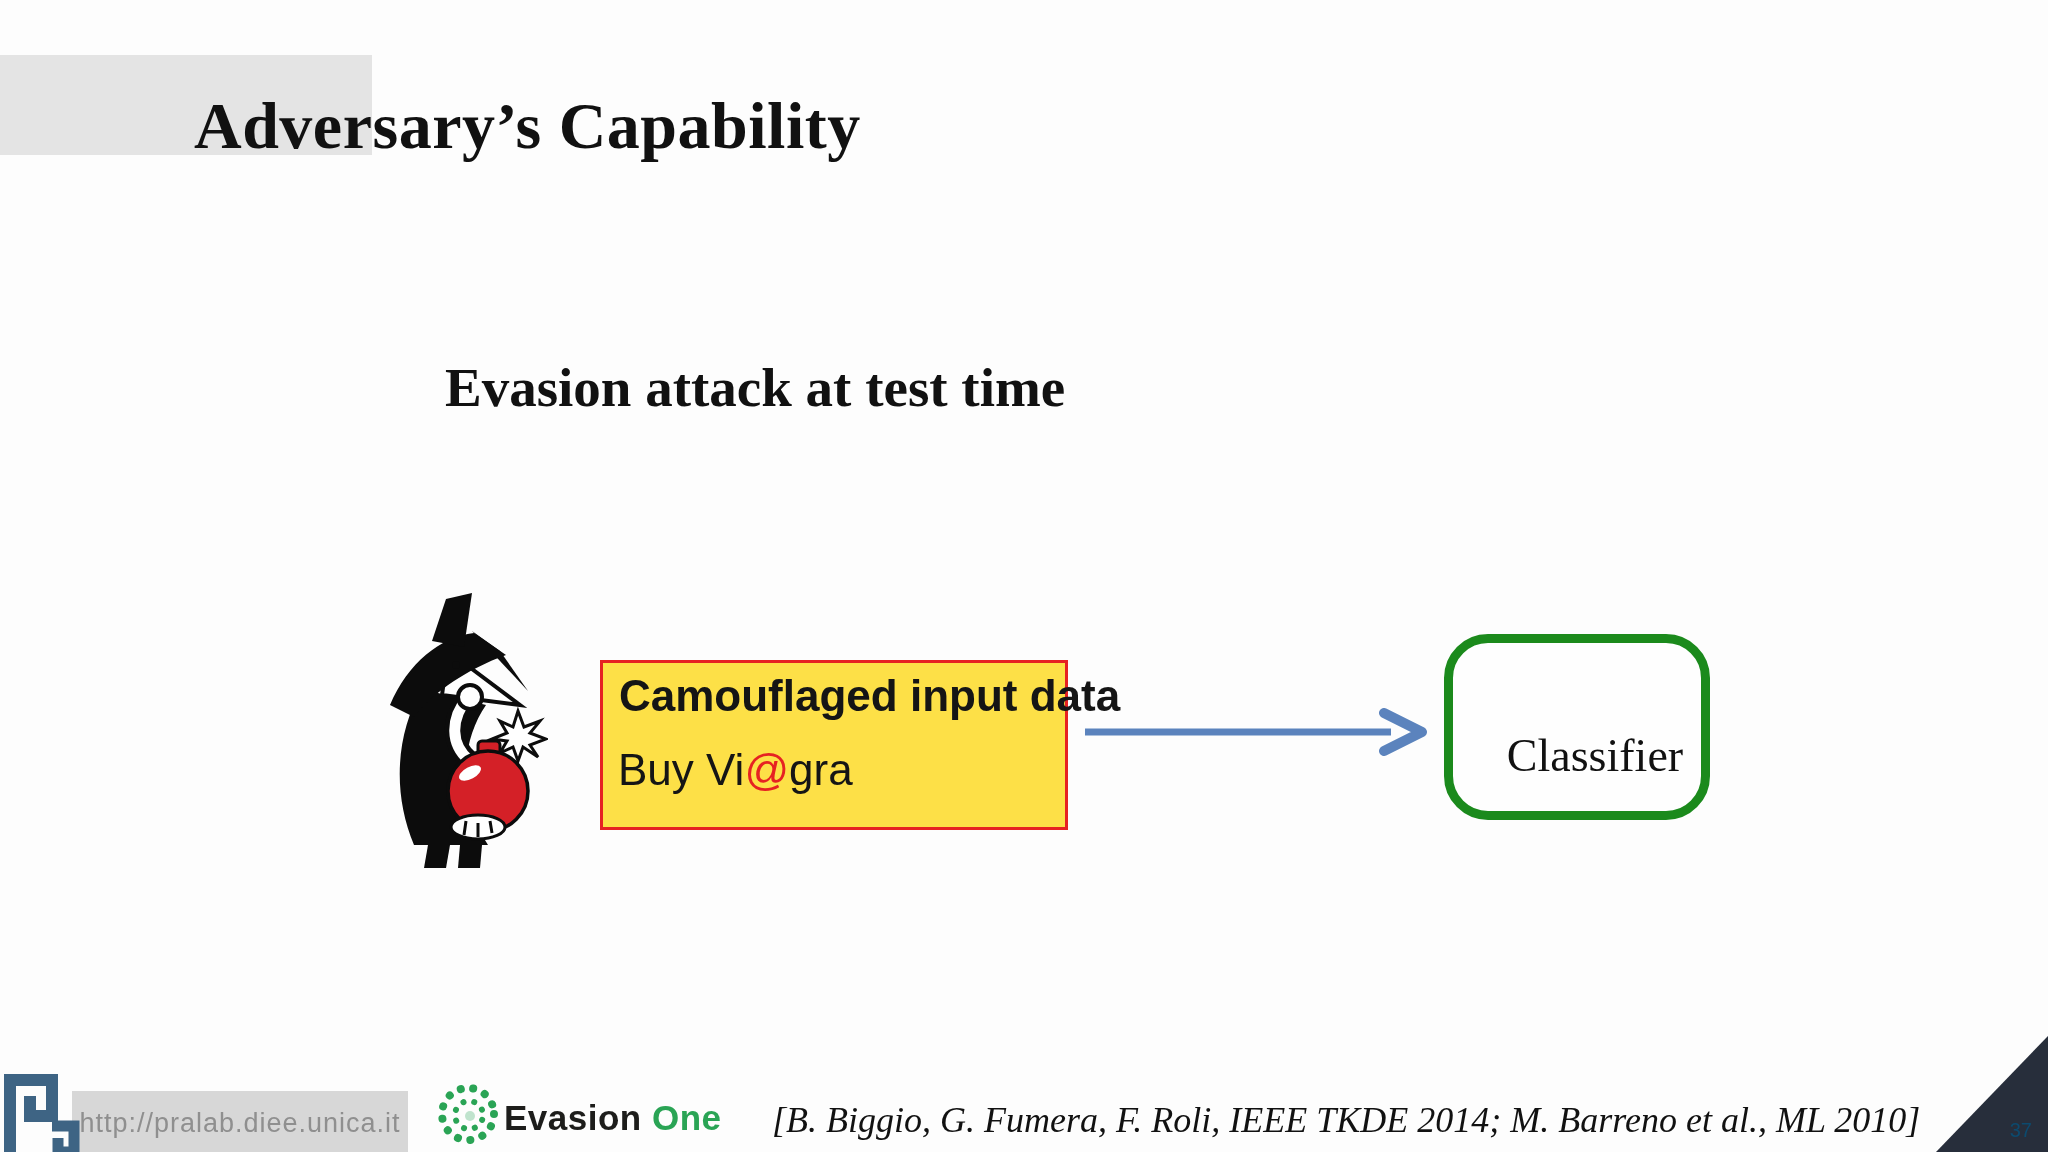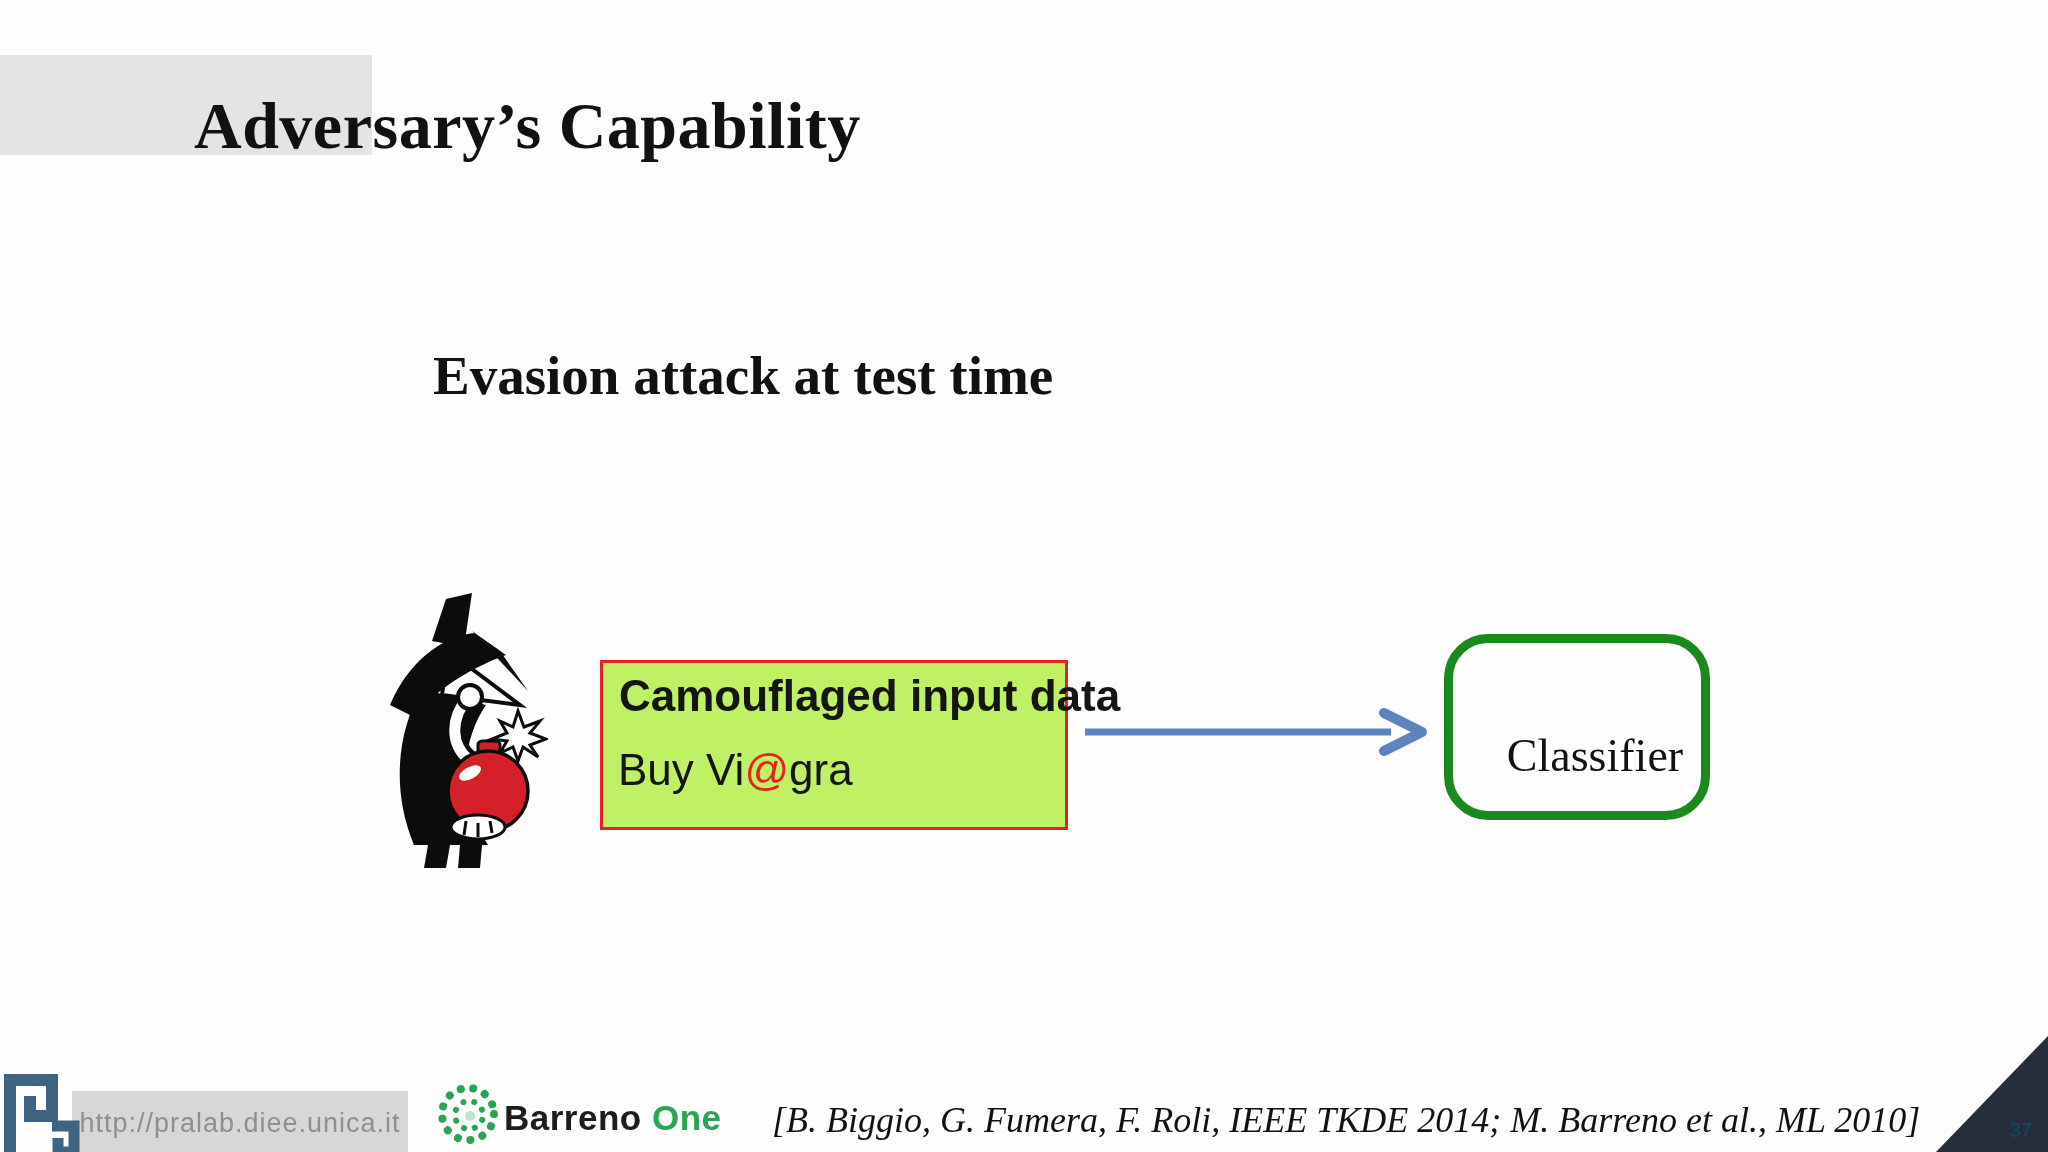--- a/index.html
+++ b/index.html
@@ -11,28 +11,28 @@
   .title-backdrop{
     position:absolute;left:0;top:55px;width:372px;height:100px;
     background:var(--backdrop-gray,#e4e4e4);
   }
   .title{
     position:absolute;left:182px;top:76px;margin:12px;
     font-family:"Liberation Serif",serif;font-weight:700;
     font-size:66px;color:#111;letter-spacing:0.5px;white-space:nowrap;
   }
   .subtitle{
-    position:absolute;left:429px;top:340px;margin:4px;
+    position:absolute;left:429px;top:340px;margin:16px;
     font-family:"Liberation Serif",serif;font-weight:700;
     font-size:55px;color:#111;white-space:nowrap;
   }
   .spy{position:absolute;left:388px;top:593px;width:160px;height:275px;}
   .input-box{
     position:absolute;left:600px;top:660px;width:468px;height:170px;
-    border:3px solid var(--accent-red,#e62222);background:#bef264;box-sizing:border-box;
+    border:3px solid var(--accent-red,#e62222);background:#fde047;box-sizing:border-box;
   }
   .input-box-heading{
     position:absolute;left:16px;top:8px;
     font-size:44px;font-weight:700;color:#151515;white-space:nowrap;
   }
   .input-box-message{
     position:absolute;left:15px;top:82px;
     font-size:44px;font-weight:400;color:#151515;white-space:nowrap;
   }
   .input-box-message .at{color:var(--accent-red,#e62222);}
@@ -126,20 +126,20 @@
   <svg class="pralab-logo" viewBox="0 0 78 84">
     <path d="M8,84 V12 H50 V48 H28 V28" fill="none" style="stroke:var(--logo-blue,#3e6484)" stroke-width="12"></path>
     <path d="M50,58 H72 V84 H56 V70" fill="none" style="stroke:var(--logo-blue,#3e6484)" stroke-width="11"></path>
   </svg>
 
   <svg class="pluribus-logo" viewBox="0 0 64 64">
     <circle cx="32" cy="32" r="26" fill="none" style="stroke:var(--brand-green,#2aa455)" stroke-width="8" stroke-linecap="round" stroke-dasharray="0.1 12.6"></circle>
     <circle cx="33" cy="33" r="14" fill="none" style="stroke:var(--brand-green,#2aa455)" stroke-width="6" stroke-linecap="round" stroke-dasharray="0.1 10.9" transform="rotate(20 33 33)"></circle>
     <circle cx="34" cy="34" r="5" fill="#bfe3cd"></circle>
   </svg>
-  <div class="pluribus-text"><span>Barreno </span><span class="one">One</span></div>
+  <div class="pluribus-text"><span>Evasion </span><span class="one">One</span></div>
 
   <div class="citation">[B. Biggio, G. Fumera, F. Roli, IEEE TKDE 2014; M. Barreno et al., ML 2010]</div>
 
   <div class="corner-triangle"></div>
   <div class="page-number">37</div>
 
 </div>
 
 </body></html>

